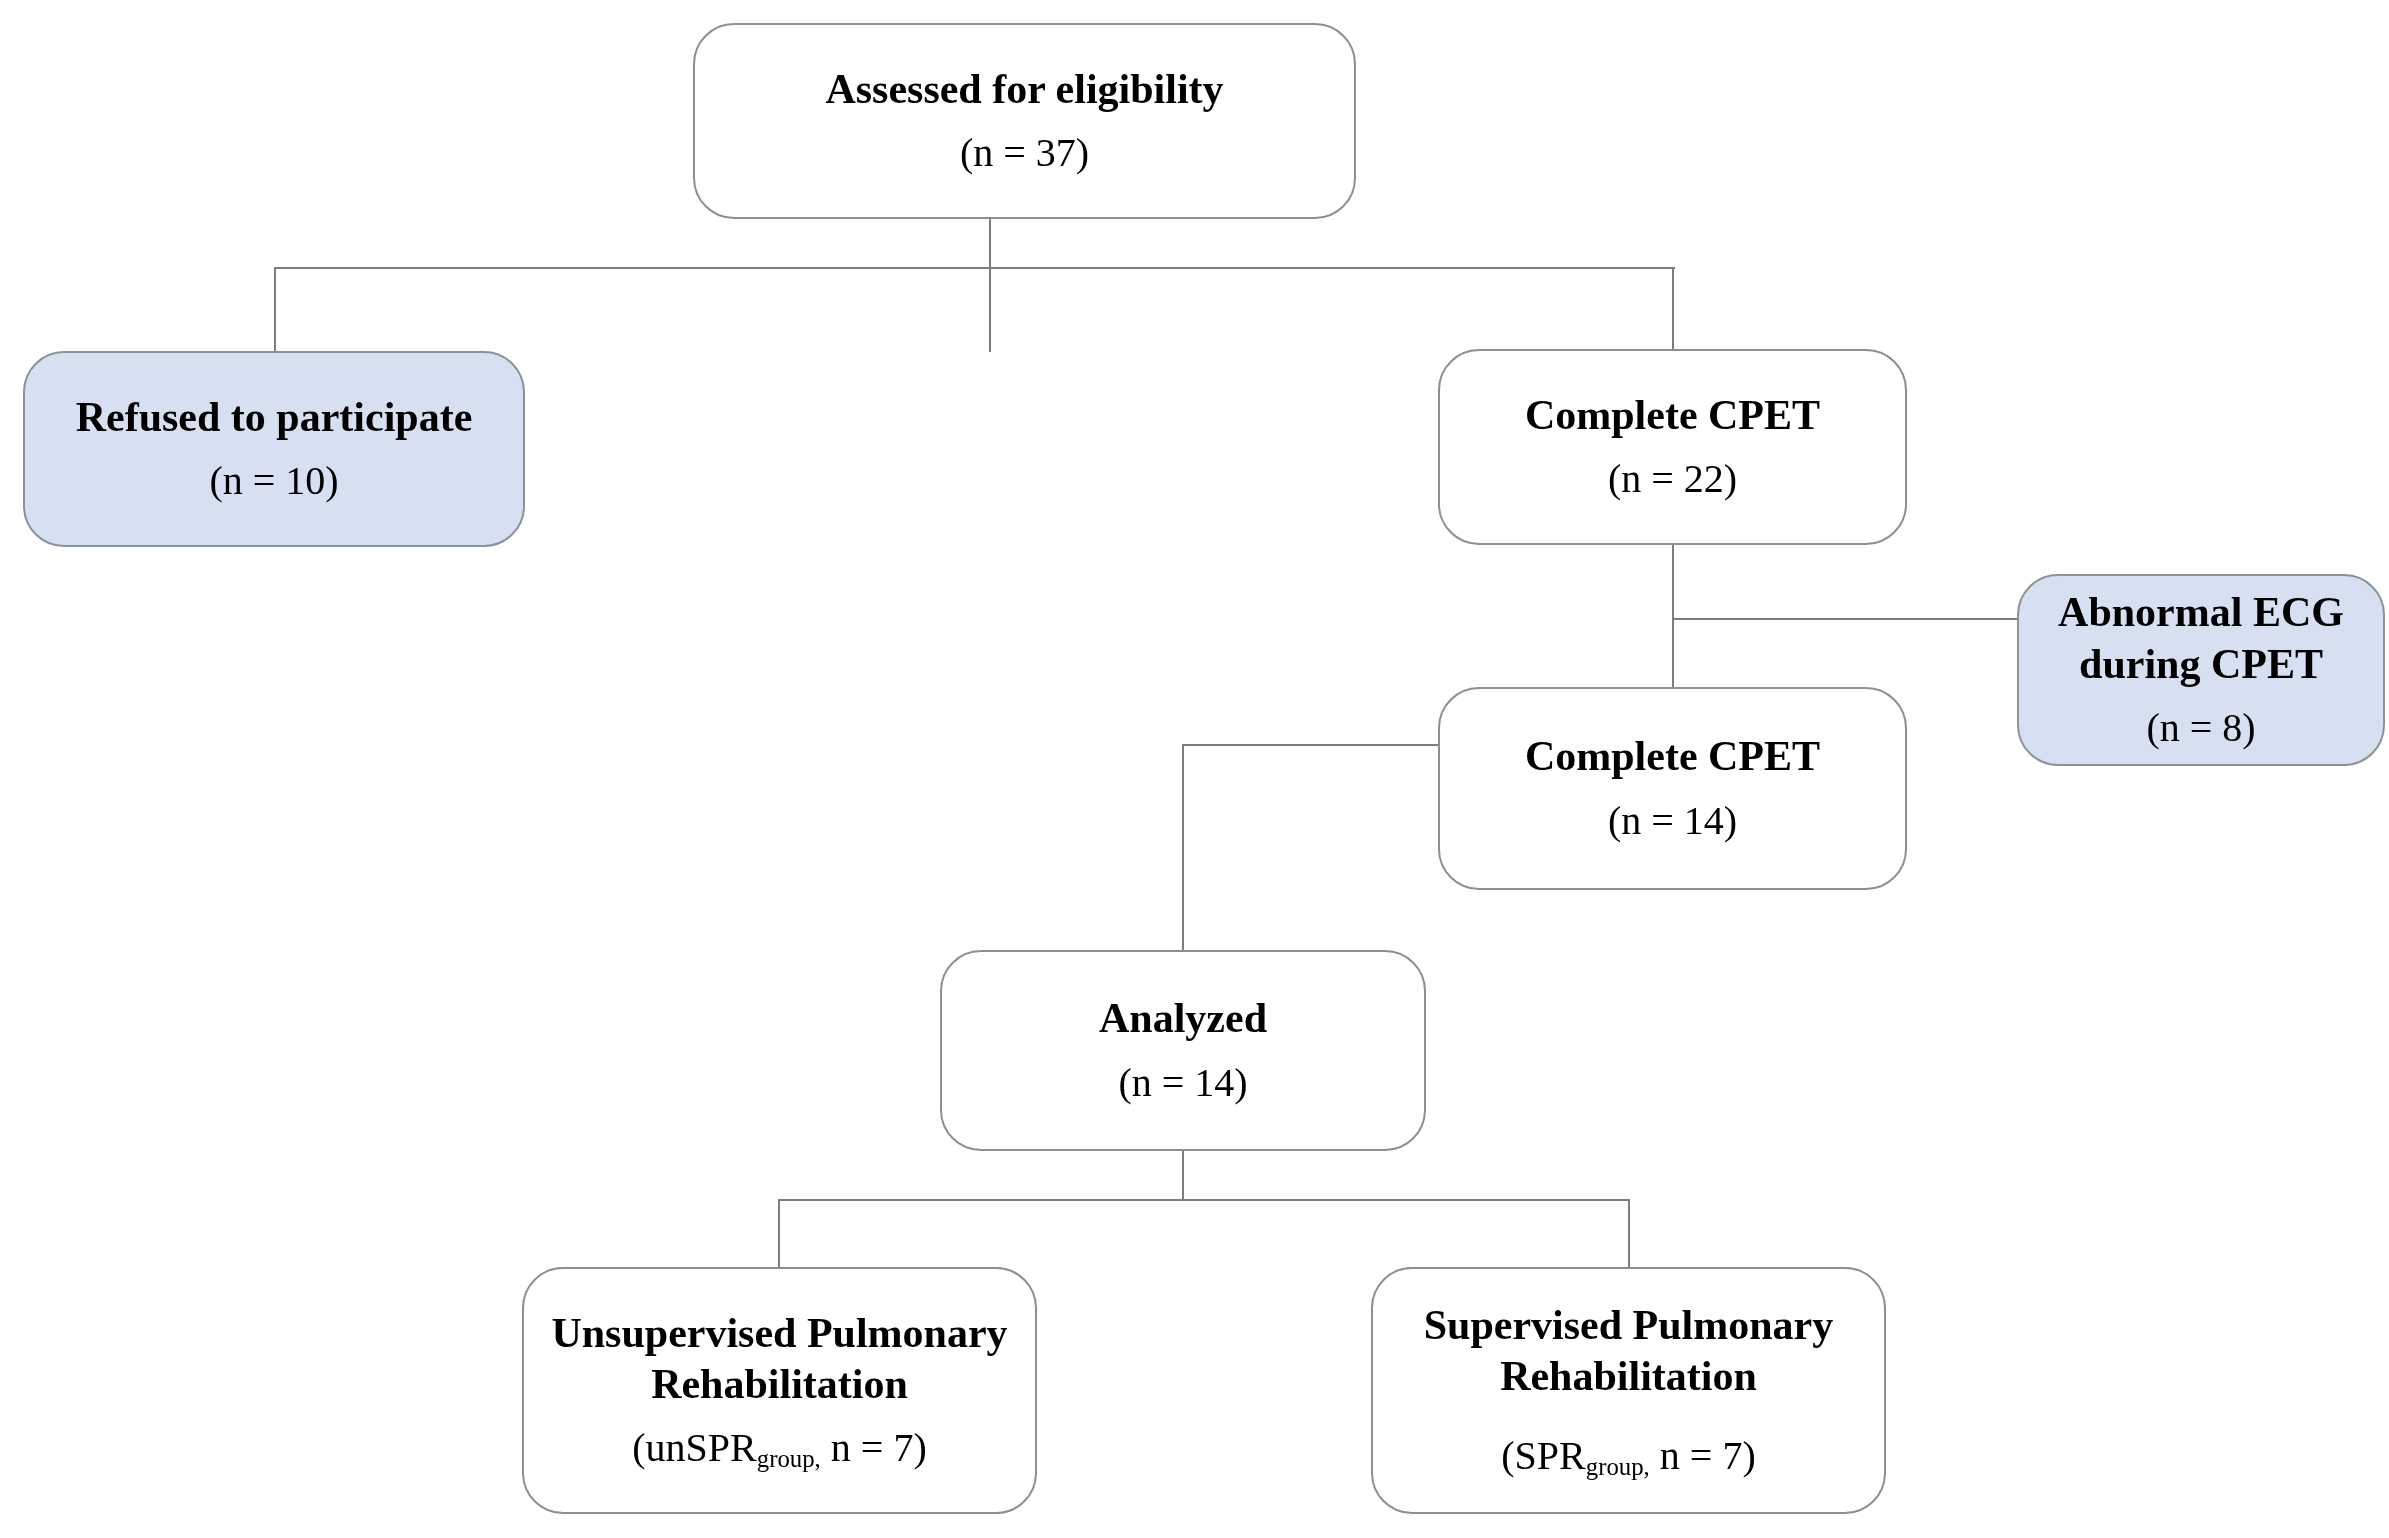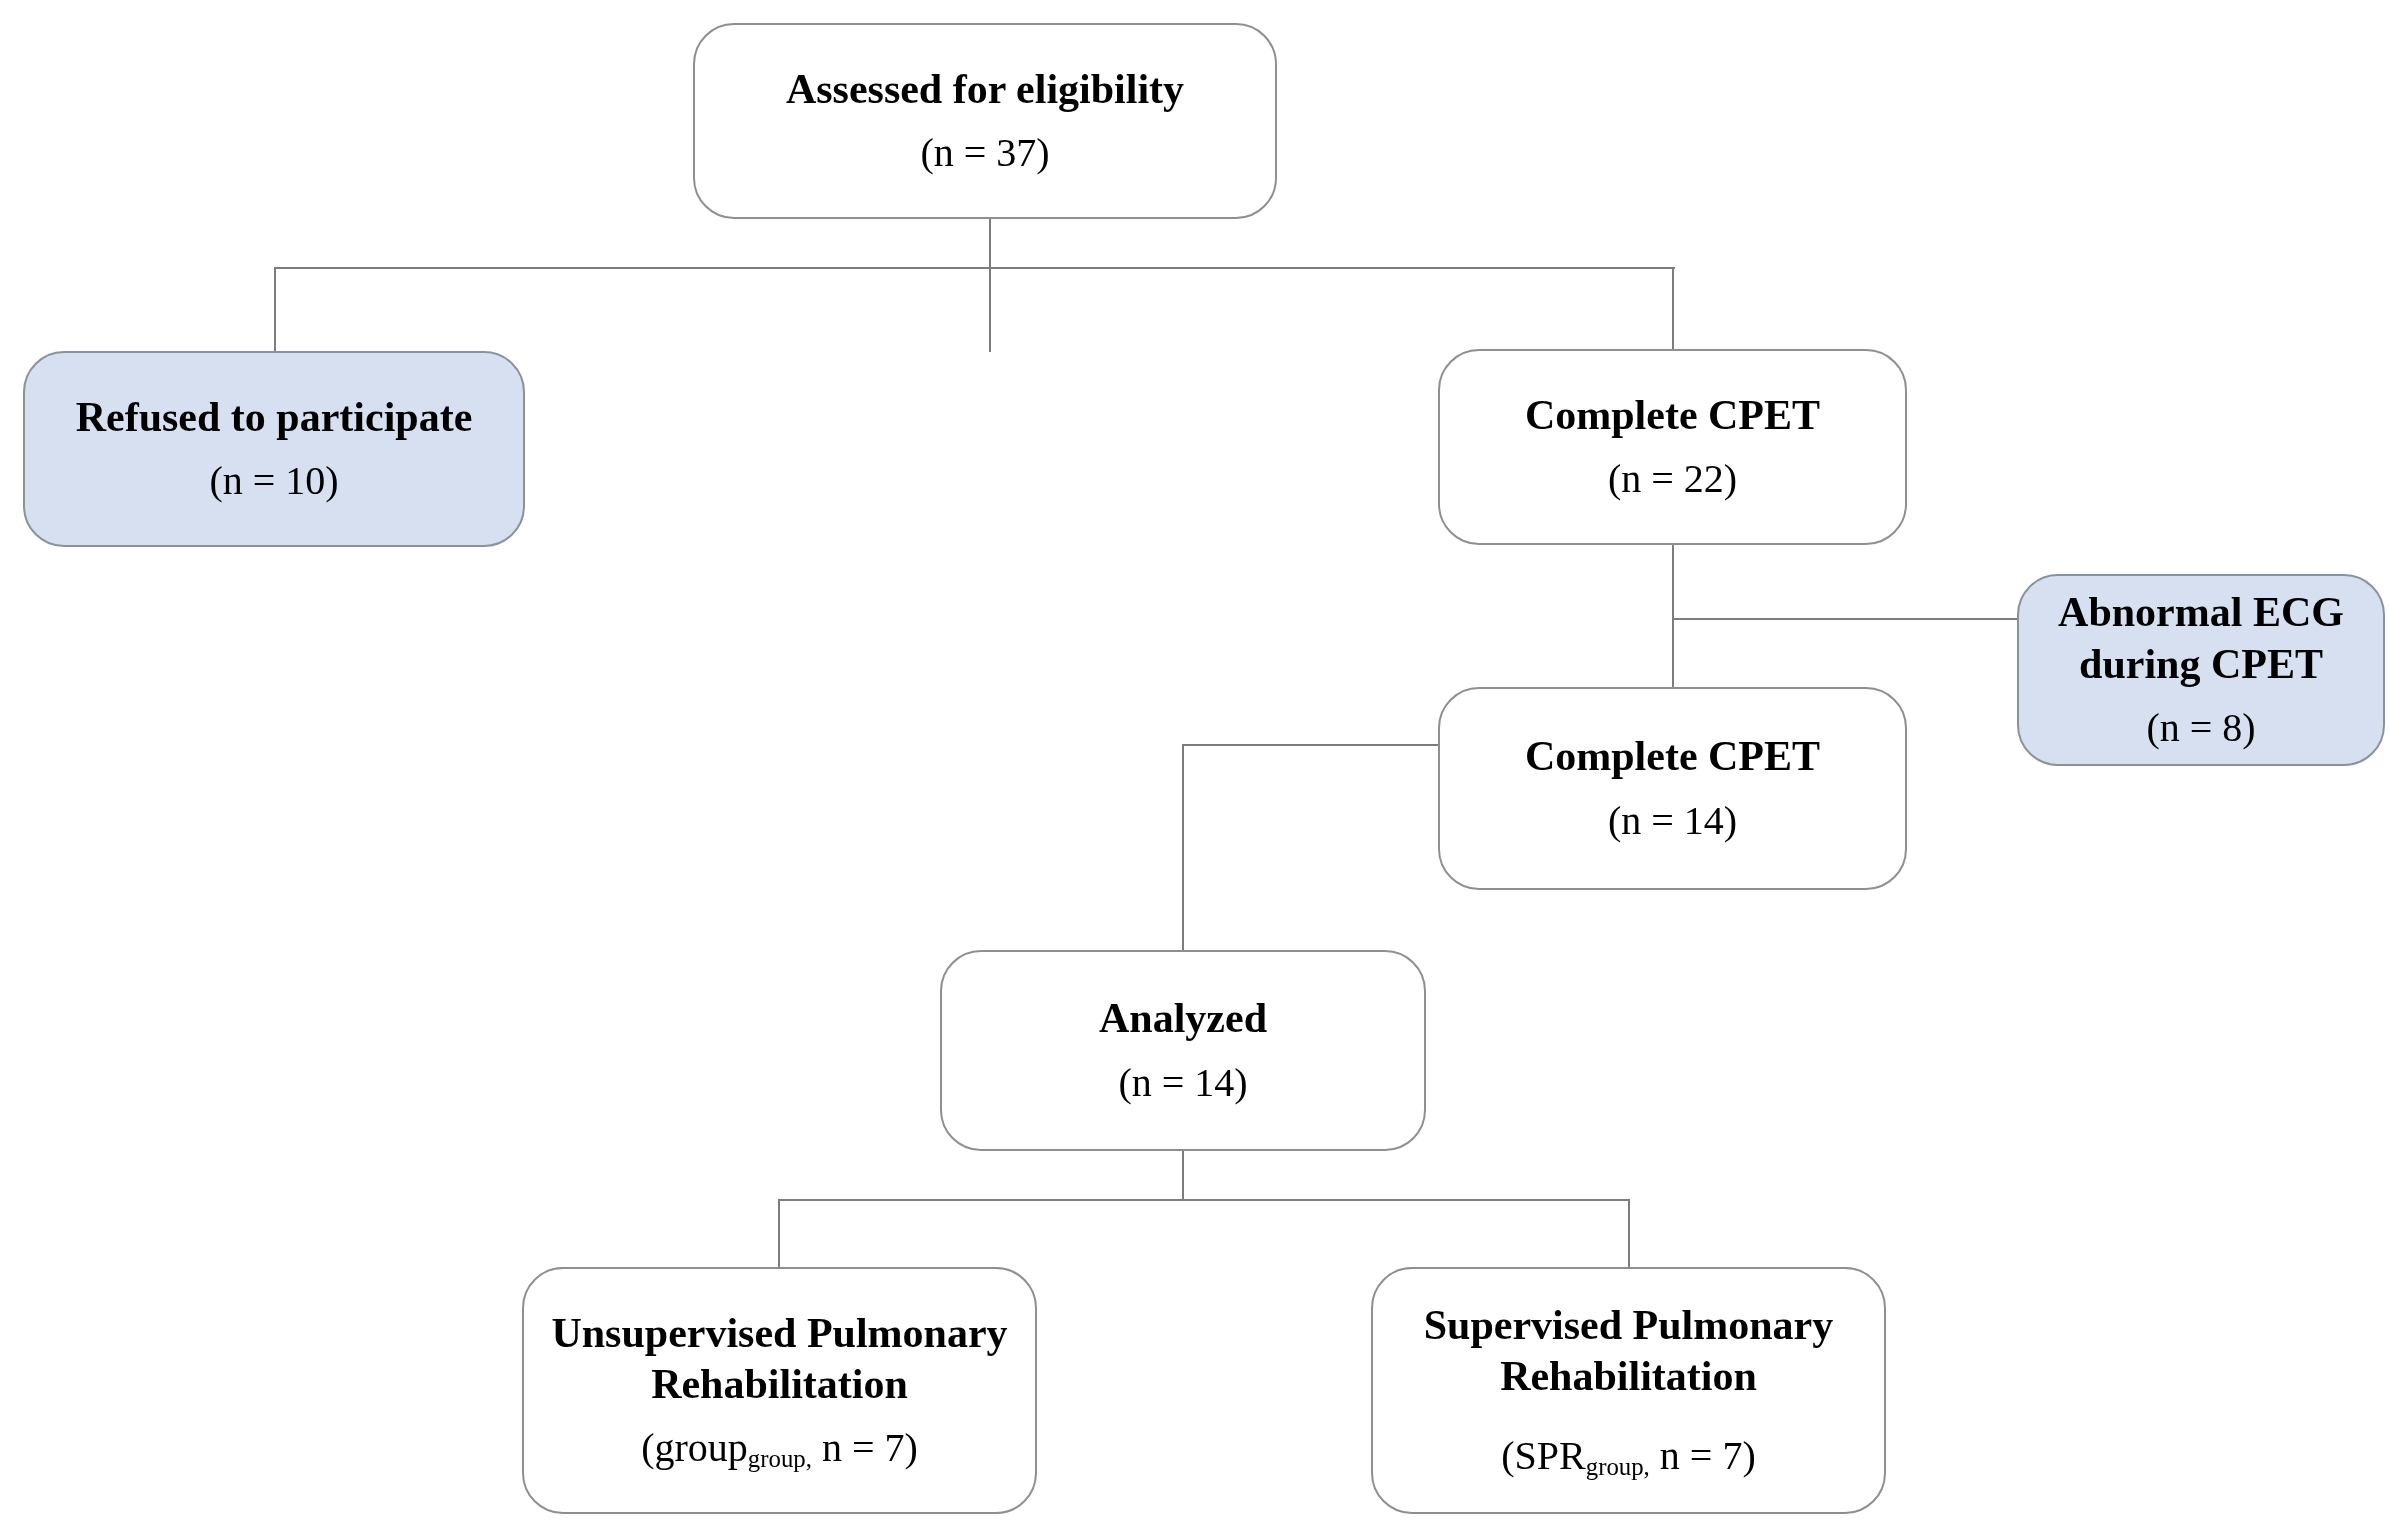--- a/index.html
+++ b/index.html
@@ -41,21 +41,21 @@
   <div class="edge v" style="left:1672px;top:269px;height:81px;"></div>
   <div class="edge v" style="left:1672px;top:544px;height:144px;"></div>
   <div class="edge h" style="left:1672px;top:618px;width:345px;"></div>
   <div class="edge h" style="left:1182px;top:744px;width:257px;"></div>
   <div class="edge v" style="left:1182px;top:744px;height:207px;"></div>
   <div class="edge v" style="left:1182px;top:1151px;height:50px;"></div>
   <div class="edge h" style="left:778px;top:1199px;width:852px;"></div>
   <div class="edge v" style="left:778px;top:1199px;height:68px;"></div>
   <div class="edge v" style="left:1628px;top:1199px;height:68px;"></div>
 
-  <div class="node white" style="left:693px;top:23px;width:584px;height:196px;">
+  <div class="node white" style="left:693px;top:23px;width:663px;height:196px;">
     <div class="title">Assessed for eligibility</div>
     <div class="count">(n = 37)</div>
   </div>
 
   <div class="node blue" style="left:23px;top:351px;width:502px;height:196px;">
     <div class="title">Refused to participate</div>
     <div class="count">(n = 10)</div>
   </div>
 
 
@@ -74,21 +74,21 @@
     <div class="count">(n = 14)</div>
   </div>
 
   <div class="node white" style="left:940px;top:950px;width:486px;height:201px;">
     <div class="title">Analyzed</div>
     <div class="count">(n = 14)</div>
   </div>
 
   <div class="node white" style="left:522px;top:1267px;width:515px;height:247px;">
     <div class="title">Unsupervised Pulmonary Rehabilitation</div>
-    <div class="count"><span>(group</span><span class="subscript">group,</span><span> n = 7)</span></div>
+    <div class="count"><span>(unSPR</span><span class="subscript">group,</span><span> n = 7)</span></div>
   </div>
 
   <div class="node white" style="left:1371px;top:1267px;width:515px;height:247px;gap:16px;">
     <div class="title">Supervised Pulmonary Rehabilitation</div>
     <div class="count"><span>(SPR</span><span class="subscript">group,</span><span> n = 7)</span></div>
   </div>
 
 </div>
 
 

